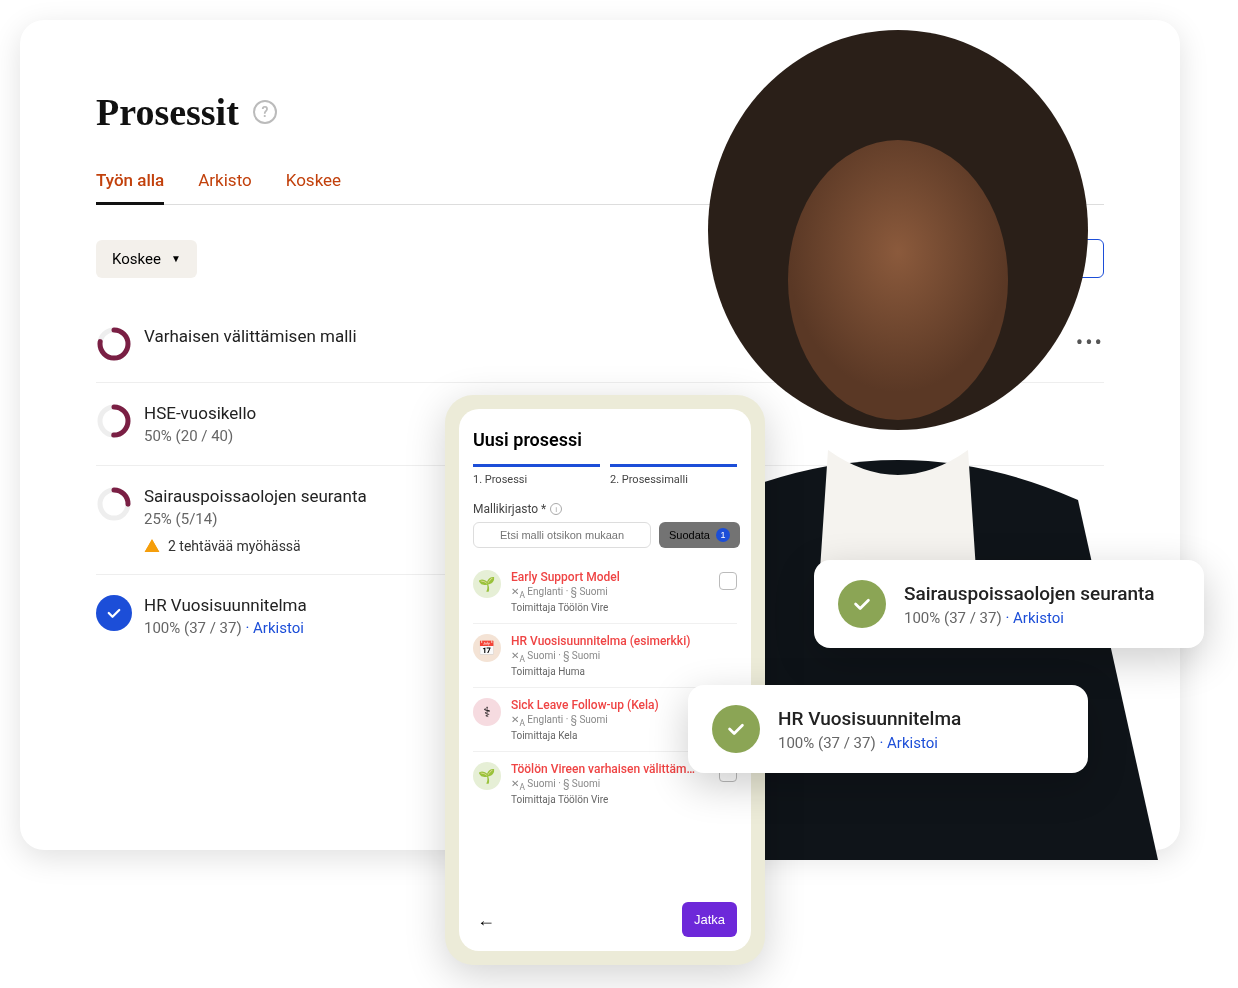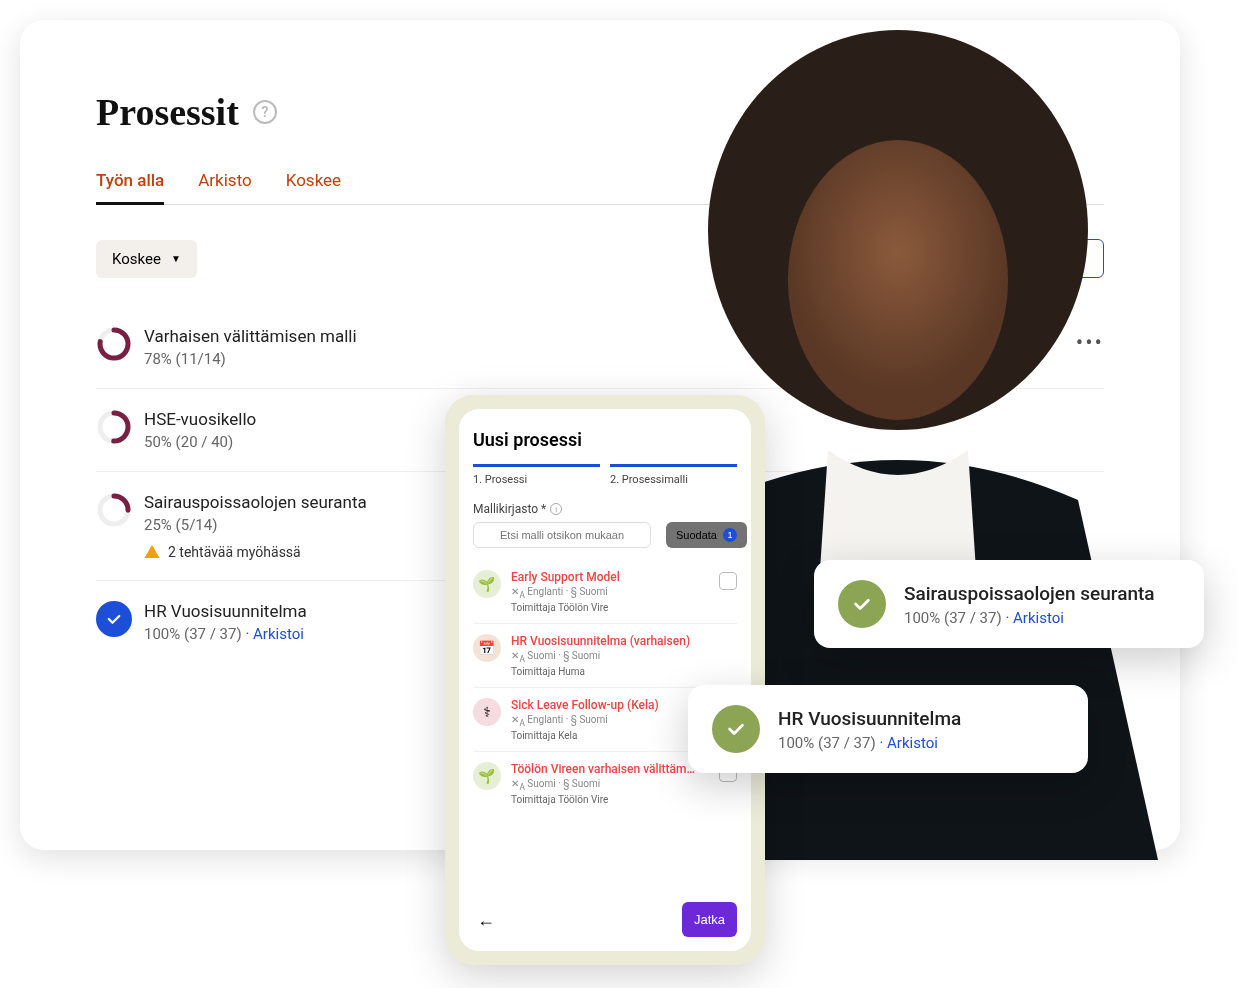--- a/index.html
+++ b/index.html
@@ -59,21 +59,21 @@
     box-shadow: 0 10px 40px rgba(0,0,0,0.18);
   }
   .mobile-inner { background:#fff; border-radius:20px; width:100%; height:100%; padding:20px 14px 14px; display:flex; flex-direction:column;}
   .mobile-title { font-size:18px; font-weight:600; margin-bottom:14px;}
   .steps { display:flex; gap:10px; margin-bottom:16px;}
   .step { flex:1;}
   .step-bar { height:3px; background:#1c4ed8; margin-bottom:6px;}
   .step-label { font-size:11px; color:#444;}
   .form-label { font-size:12px; color:#444; margin-bottom:6px; display:flex; align-items:center; gap:4px;}
   .info-dot { width:12px; height:12px; border:1px solid #aaa; border-radius:50%; display:inline-flex; align-items:center; justify-content:center; font-size:8px; color:#aaa;}
-  .search-row { display:flex; gap:15px; margin-bottom:12px;}
+  .search-row { display:flex; gap:8px; margin-bottom:12px;}
   .search-input { flex:1; border:1px solid #ddd; border-radius:6px; padding:6px 8px 6px 26px; font-size:11px; position:relative; color:#888; background:#fff;}
   .search-wrap { position:relative; flex:1;}
   .search-wrap .mag { position:absolute; left:8px; top:7px; width:12px; height:12px; color:#888;}
   .filter-btn { background:#737373; border:none; border-radius:6px; padding:6px 10px; font-size:11px; display:flex; align-items:center; gap:6px; cursor:pointer;}
   .filter-badge { background:#1c4ed8; color:#fff; border-radius:50%; width:14px; height:14px; font-size:9px; display:flex; align-items:center; justify-content:center;}
   .template-list { flex:1; overflow:hidden;}
   .template-item { display:flex; gap:10px; padding:10px 0; border-bottom:1px solid #f0f0f0; position:relative;}
   .template-item:last-child { border-bottom:none;}
   .t-icon { width:28px; height:28px; border-radius:50%; flex-shrink:0; display:flex; align-items:center; justify-content:center; font-size:14px;}
   .t-body { flex:1; min-width:0;}
@@ -122,21 +122,20 @@
 
   <div class="process-list">
 
     <div class="process-row">
       <svg class="progress-ring" viewBox="0 0 36 36">
         <circle cx="18" cy="18" r="14" fill="none" stroke="#eee" stroke-width="5"></circle>
         <circle cx="18" cy="18" r="14" fill="none" stroke="#7a1f44" stroke-width="5" stroke-dasharray="68 88" stroke-linecap="round" transform="rotate(-90 18 18)"></circle>
       </svg>
       <div class="row-body">
         <div class="row-title">Varhaisen välittämisen malli</div>
-        <div class="row-meta">78% (11/14)</div>
       </div>
       <span class="more-dots">•••</span>
     </div>
 
     <div class="process-row">
       <svg class="progress-ring" viewBox="0 0 36 36">
         <circle cx="18" cy="18" r="14" fill="none" stroke="#eee" stroke-width="5"></circle>
         <circle cx="18" cy="18" r="14" fill="none" stroke="#7a1f44" stroke-width="5" stroke-dasharray="44 88" stroke-linecap="round" transform="rotate(-90 18 18)"></circle>
       </svg>
       <div class="row-body">
@@ -233,21 +232,21 @@
         <div class="t-body">
           <div class="t-title">Early Support Model</div>
           <div class="t-meta">✕<sub>A</sub> <span>Englanti · § Suomi</span></div>
           <div class="t-provider"><span>Toimittaja</span> <b>Töölön Vire</b></div>
         </div>
         <div class="t-check"></div>
       </div>
       <div class="template-item">
         <div class="t-icon" style="background:#f4e3d5">📅</div>
         <div class="t-body">
-          <div class="t-title">HR Vuosisuunnitelma (varhaisen)</div>
+          <div class="t-title">HR Vuosisuunnitelma (esimerkki)</div>
           <div class="t-meta">✕<sub>A</sub> <span>Suomi · § Suomi</span></div>
           <div class="t-provider"><span>Toimittaja</span> <b>Huma</b></div>
         </div>
       </div>
       <div class="template-item">
         <div class="t-icon" style="background:#f6dbe0">⚕</div>
         <div class="t-body">
           <div class="t-title">Sick Leave Follow-up (Kela)</div>
           <div class="t-meta">✕<sub>A</sub> <span>Englanti · § Suomi</span></div>
           <div class="t-provider"><span>Toimittaja</span> <b>Kela</b></div>

